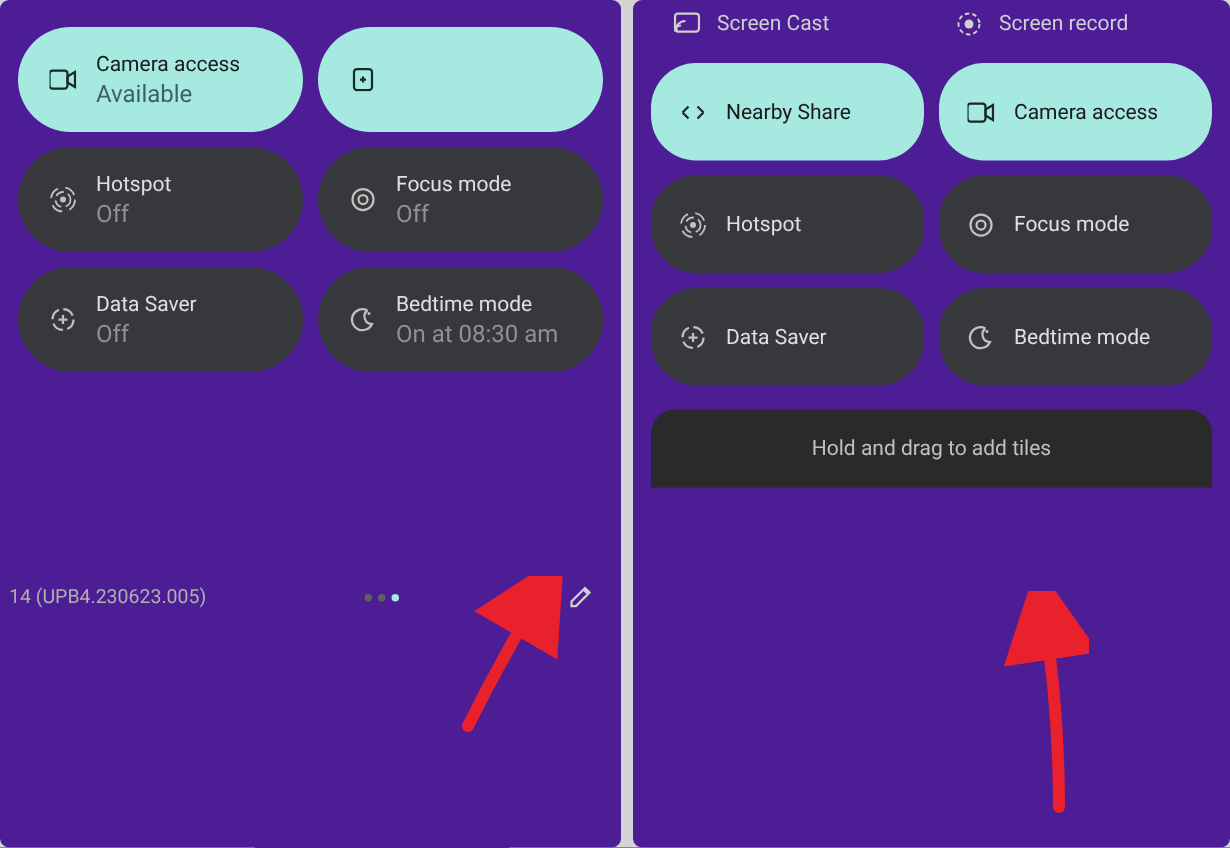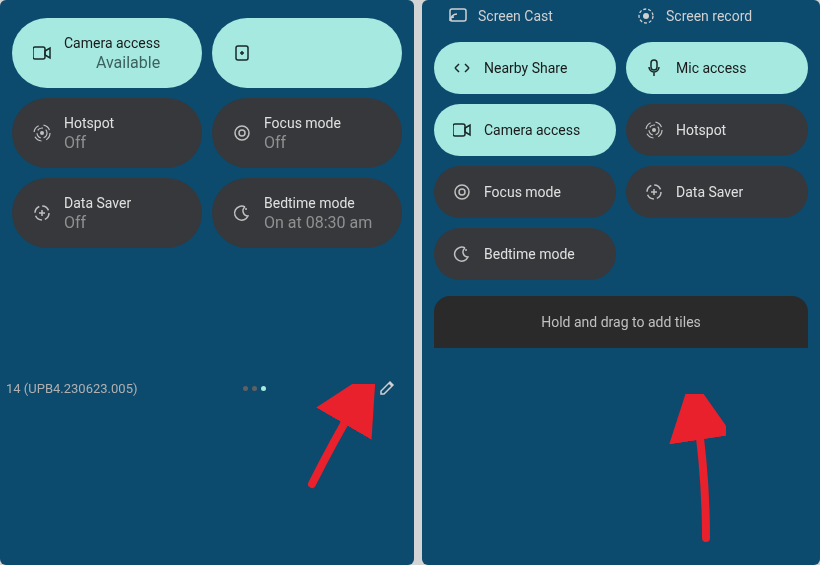--- a/index.html
+++ b/index.html
@@ -14,21 +14,21 @@
       font-family: -apple-system, BlinkMacSystemFont, 'Segoe UI', Roboto, sans-serif;
       position: relative;
       overflow: hidden;
     }
     .panels {
       display: flex;
       gap: 8px;
       height: 100%;
     }
     .panel {
-      background: #0c4a6e;
+      background: #4c1d95;
       height: 100%;
       border-radius: 6px;
       position: relative;
       overflow: hidden;
     }
     .panel-left {
       width: 414px;
       padding: 18px 12px;
     }
     .panel-right {
@@ -45,21 +45,20 @@
       border-radius: 35px;
       display: flex;
       align-items: center;
       padding: 0 20px;
       gap: 12px;
       cursor: pointer;
     }
     .tile-active {
       background: #a5e9e1;
       color: #1a1a1a;
-      text-align: right;
     }
     .tile-inactive {
       background: #36383b;
       color: #e0e0e0;
     }
     .tile-icon {
       width: 20px;
       height: 20px;
       display: flex;
       align-items: center;
@@ -84,21 +83,21 @@
       opacity: 0.85;
     }
     .tile-active .tile-status {
       color: #2a4a46;
     }
     .tile-inactive .tile-status {
       color: #a0a0a0;
     }
     .footer-left {
       position: absolute;
-      bottom: 162px;
+      bottom: 152px;
       left: 6px;
       right: 12px;
       display: flex;
       align-items: center;
       justify-content: space-between;
       color: #c0c0c0;
       font-size: 13px;
     }
     .version {
       color: #b0b0b0;
@@ -155,21 +154,21 @@
     .header-item {
       flex: 1;
       display: flex;
       align-items: center;
       gap: 10px;
       color: #d0d0d0;
       font-size: 14px;
       padding: 6px 10px;
     }
     .tile-r {
-      height: 52px;
+      height: 65px;
       border-radius: 30px;
       display: flex;
       align-items: center;
       padding: 0 18px;
       gap: 12px;
       cursor: pointer;
     }
     .add-tiles-bar {
       background: #2a2a2a;
       border-radius: 16px 16px 0 0;
@@ -301,29 +300,20 @@
       </div>
 
       <div class="tiles-grid">
         <div class="tile-r tile-active">
           <span class="tile-icon">
             <svg width="18" height="12" viewBox="0 0 18 12">
                 <path d="M2 6 L6 2 M2 6 L6 10 M16 6 L12 2 M16 6 L12 10" stroke="#1a2928" stroke-width="1.5" fill="none"></path>
               </svg>
           </span>
           <span class="tile-label">Nearby Share</span>
-        </div>
-        <div class="tile-r tile-active">
-          <span class="tile-icon">
-            <svg width="14" height="18" viewBox="0 0 14 18">
-                <rect x="4" y="1" width="6" height="10" rx="3" fill="none" stroke="#1a2928" stroke-width="1.5"></rect>
-                <path d="M2 8 A5 5 0 0 0 12 8 M7 13 L7 17" stroke="#1a2928" stroke-width="1.5" fill="none"></path>
-              </svg>
-          </span>
-          <span class="tile-label">Mic access</span>
         </div>
         <div class="tile-r tile-active">
           <span class="tile-icon">
             <svg width="18" height="14" viewBox="0 0 18 14">
                 <rect x="0" y="1" width="12" height="12" rx="2" fill="none" stroke="#1a2928" stroke-width="1.5"></rect>
                 <path d="M12 5 L17 2 L17 12 L12 9 Z" fill="none" stroke="#1a2928" stroke-width="1.5"></path>
               </svg>
           </span>
           <span class="tile-label">Camera access</span>
         </div>

